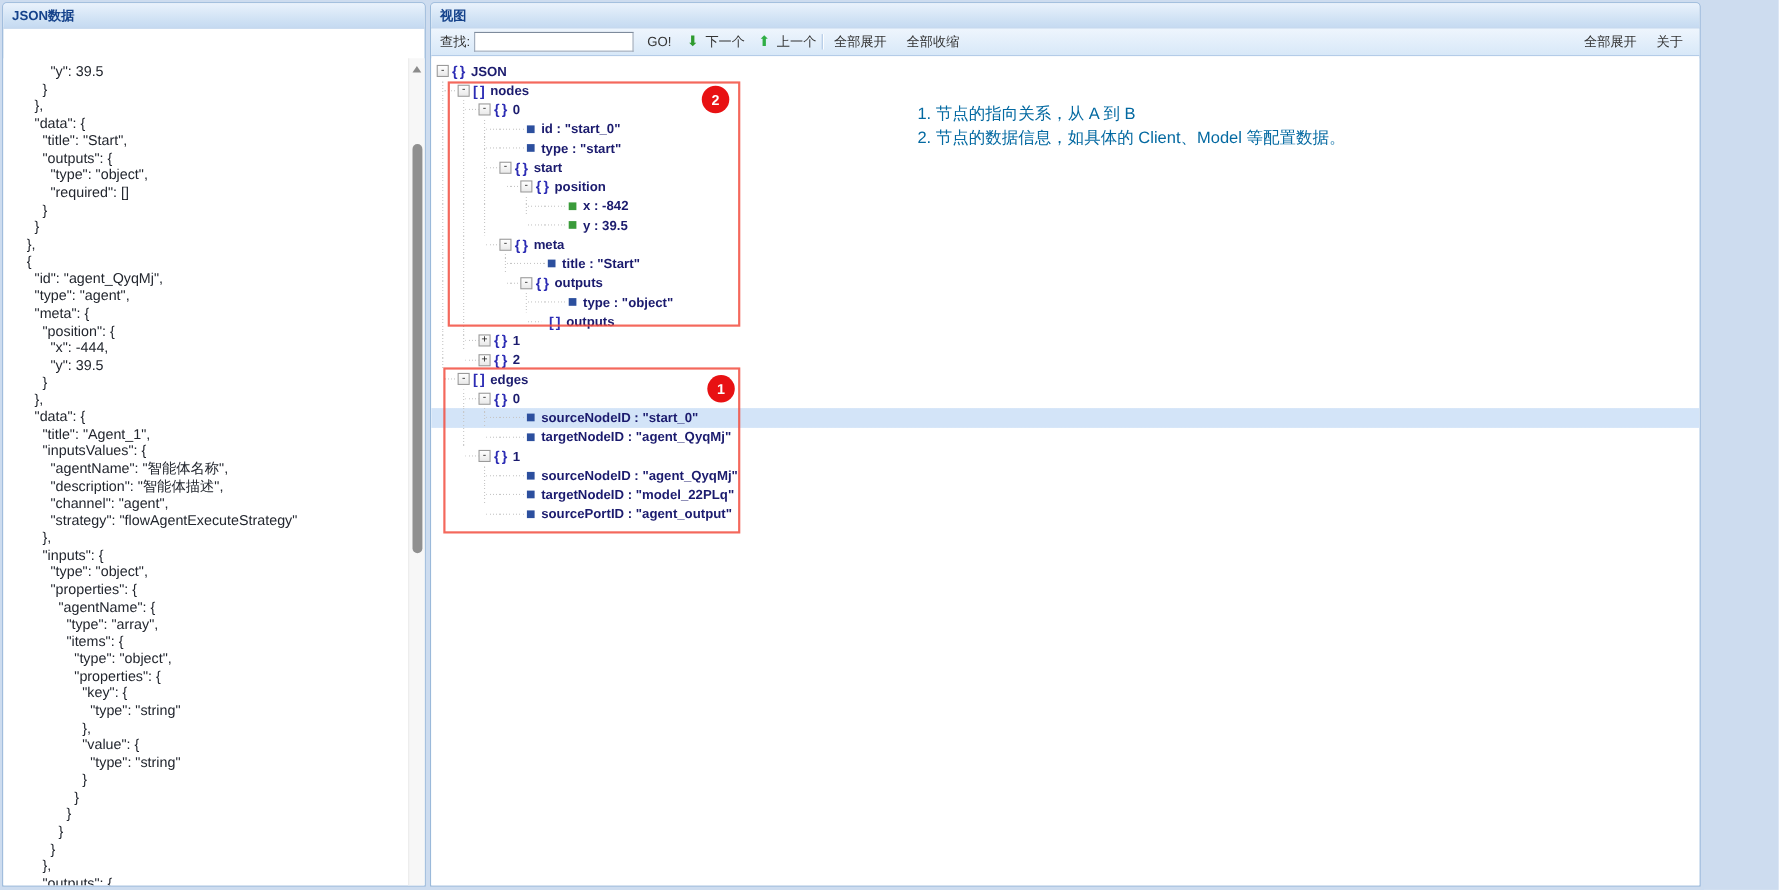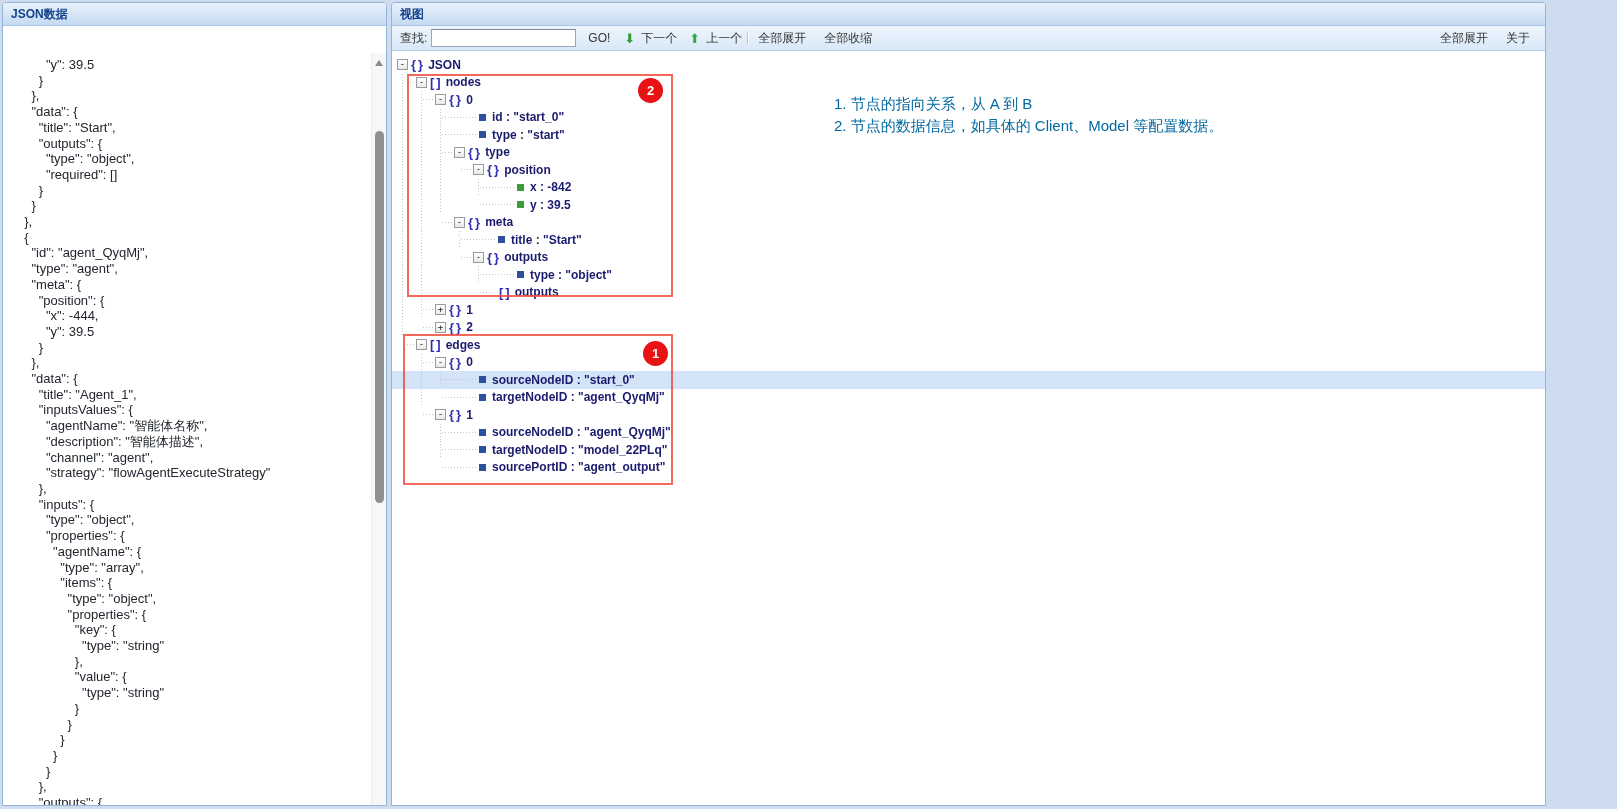--- a/index.html
+++ b/index.html
@@ -184,21 +184,21 @@
             <span class="bullet str"></span>
             <span class="tlabel">id : "start_0"</span>
           </div>
           <div class="trow" style="padding-left: 87px; background: repeating-linear-gradient(rgb(198, 198, 198) 0px, rgb(198, 198, 198) 1px, transparent 1px, transparent 3px) 10px 0px / 1px 100% no-repeat, repeating-linear-gradient(rgb(198, 198, 198) 0px, rgb(198, 198, 198) 1px, transparent 1px, transparent 3px) 29px 0px / 1px 100% no-repeat, repeating-linear-gradient(rgb(198, 198, 198) 0px, rgb(198, 198, 198) 1px, transparent 1px, transparent 3px) 48px 0px / 1px 100% no-repeat, repeating-linear-gradient(90deg, rgb(198, 198, 198) 0px, rgb(198, 198, 198) 1px, transparent 1px, transparent 3px) 50px 8px / 36px 1px no-repeat;">
             <span class="bullet str"></span>
             <span class="tlabel">type : "start"</span>
           </div>
           <div class="trow" style="padding-left: 62px; background: repeating-linear-gradient(rgb(198, 198, 198) 0px, rgb(198, 198, 198) 1px, transparent 1px, transparent 3px) 10px 0px / 1px 100% no-repeat, repeating-linear-gradient(rgb(198, 198, 198) 0px, rgb(198, 198, 198) 1px, transparent 1px, transparent 3px) 29px 0px / 1px 100% no-repeat, repeating-linear-gradient(rgb(198, 198, 198) 0px, rgb(198, 198, 198) 1px, transparent 1px, transparent 3px) 48px 0px / 1px 100% no-repeat, repeating-linear-gradient(90deg, rgb(198, 198, 198) 0px, rgb(198, 198, 198) 1px, transparent 1px, transparent 3px) 50px 8px / 12px 1px no-repeat;">
             <span class="tg">-</span>
             <span class="braces">{}</span>
-            <span class="tlabel">type</span>
+            <span class="tlabel">start</span>
           </div>
           <div class="trow" style="padding-left: 81px; background: repeating-linear-gradient(rgb(198, 198, 198) 0px, rgb(198, 198, 198) 1px, transparent 1px, transparent 3px) 10px 0px / 1px 100% no-repeat, repeating-linear-gradient(rgb(198, 198, 198) 0px, rgb(198, 198, 198) 1px, transparent 1px, transparent 3px) 29px 0px / 1px 100% no-repeat, repeating-linear-gradient(rgb(198, 198, 198) 0px, rgb(198, 198, 198) 1px, transparent 1px, transparent 3px) 48px 0px / 1px 100% no-repeat, repeating-linear-gradient(90deg, rgb(198, 198, 198) 0px, rgb(198, 198, 198) 1px, transparent 1px, transparent 3px) 69px 8px / 12px 1px no-repeat;">
             <span class="tg">-</span>
             <span class="braces">{}</span>
             <span class="tlabel">position</span>
           </div>
           <div class="trow" style="padding-left: 125px; background: repeating-linear-gradient(rgb(198, 198, 198) 0px, rgb(198, 198, 198) 1px, transparent 1px, transparent 3px) 10px 0px / 1px 100% no-repeat, repeating-linear-gradient(rgb(198, 198, 198) 0px, rgb(198, 198, 198) 1px, transparent 1px, transparent 3px) 29px 0px / 1px 100% no-repeat, repeating-linear-gradient(rgb(198, 198, 198) 0px, rgb(198, 198, 198) 1px, transparent 1px, transparent 3px) 48px 0px / 1px 100% no-repeat, repeating-linear-gradient(rgb(198, 198, 198) 0px, rgb(198, 198, 198) 1px, transparent 1px, transparent 3px) 86px 0px / 1px 100% no-repeat, repeating-linear-gradient(90deg, rgb(198, 198, 198) 0px, rgb(198, 198, 198) 1px, transparent 1px, transparent 3px) 88px 8px / 36px 1px no-repeat;">
             <span class="bullet num"></span>
             <span class="tlabel">x : -842</span>
           </div>

